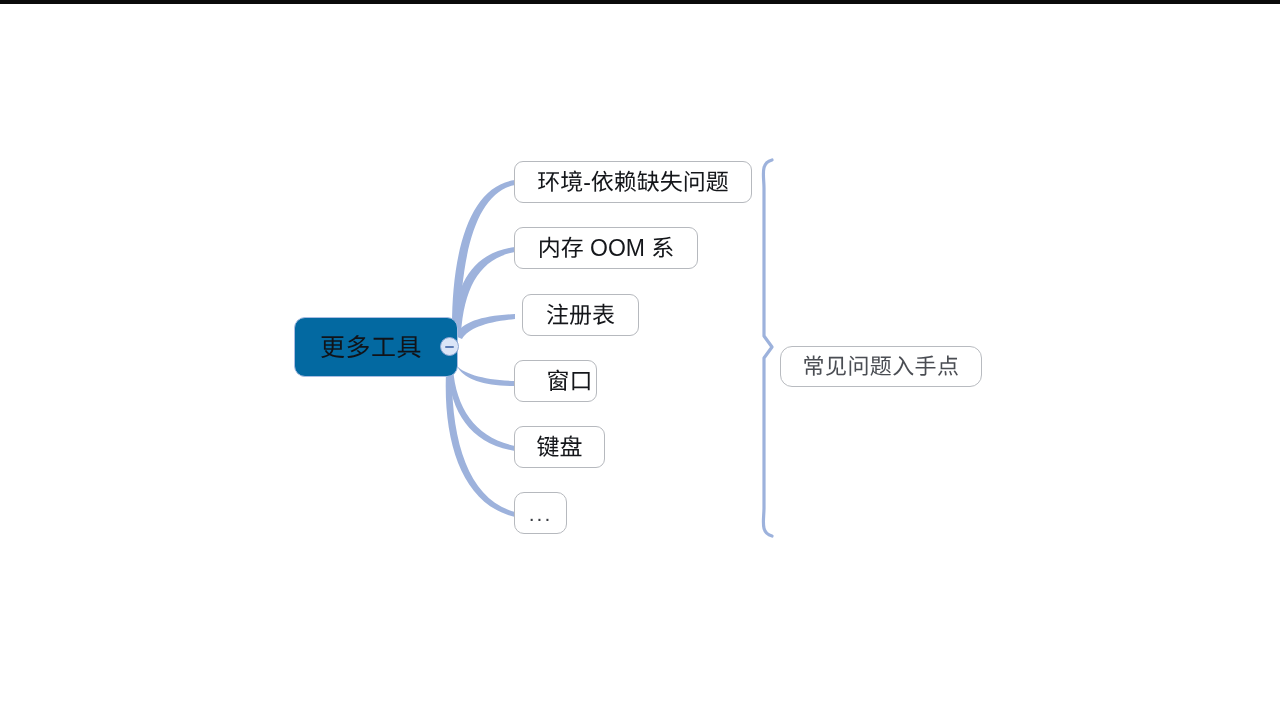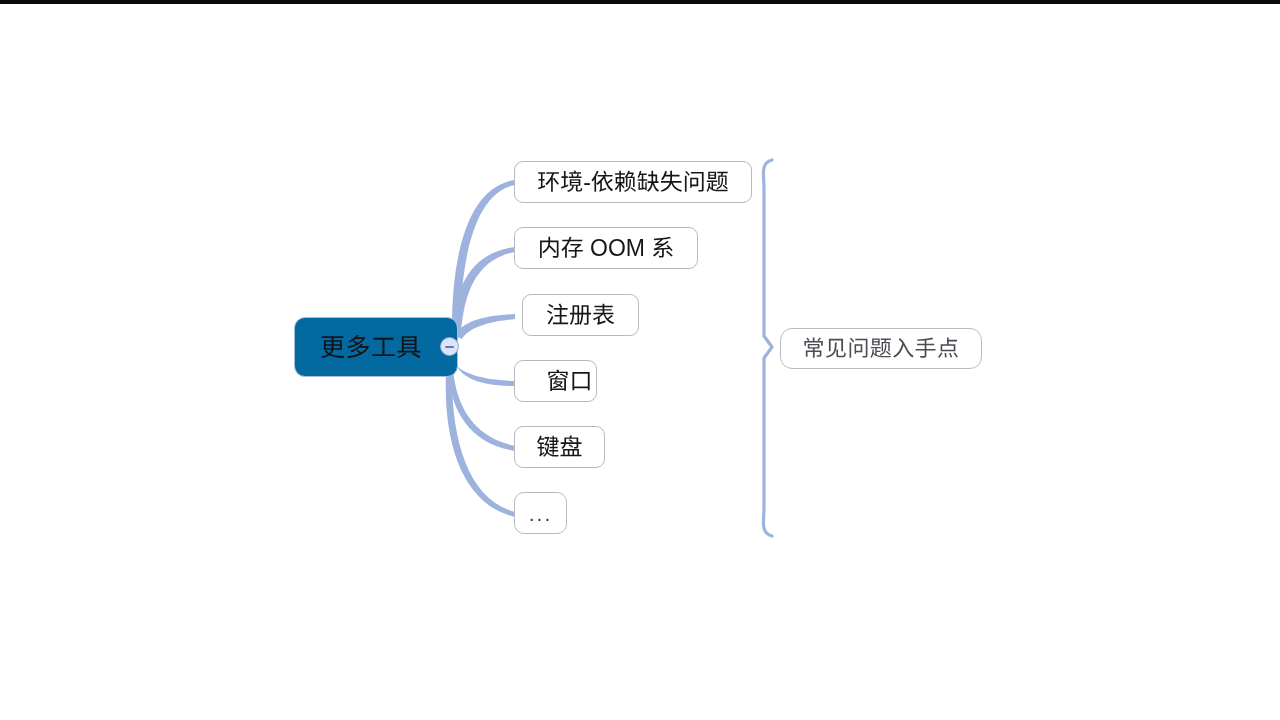--- a/index.html
+++ b/index.html
@@ -112,21 +112,21 @@
   #child-1 { left: 514px; top: 227px; width: 184px; height: 42px; }
   #child-2 { left: 514px; top: 294px; width: 117px; height: 42px; margin-left: 8px; }
   #child-3 { left: 514px; top: 360px; width:  83px; height: 42px; padding-left: 28px; }
   #child-4 { left: 514px; top: 426px; width:  91px; height: 42px; }
   #child-5 { left: 514px; top: 492px; width:  53px; height: 42px; border-radius: 10px; }
   #child-5 .node-label { font-size: 21px; letter-spacing: 2px; color: #3a3d42; }
 
   
   #summary-node {
     left: 780px;
-    top: 328px;
+    top: 346px;
     width: 202px;
     height: 41px;
     border: 1.3px solid #b8bbc0;
     border-radius: 12px;
   }
   #summary-node .node-label {
     font-size: 22px;
     color: #4a4d53;
     letter-spacing: 0.4px;
   }

